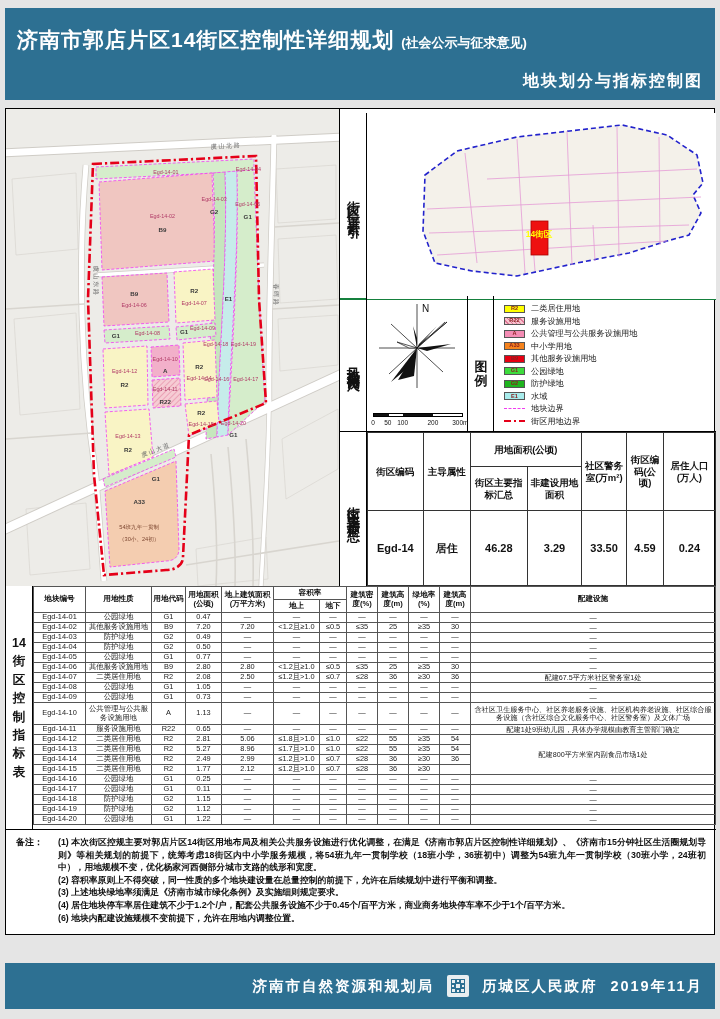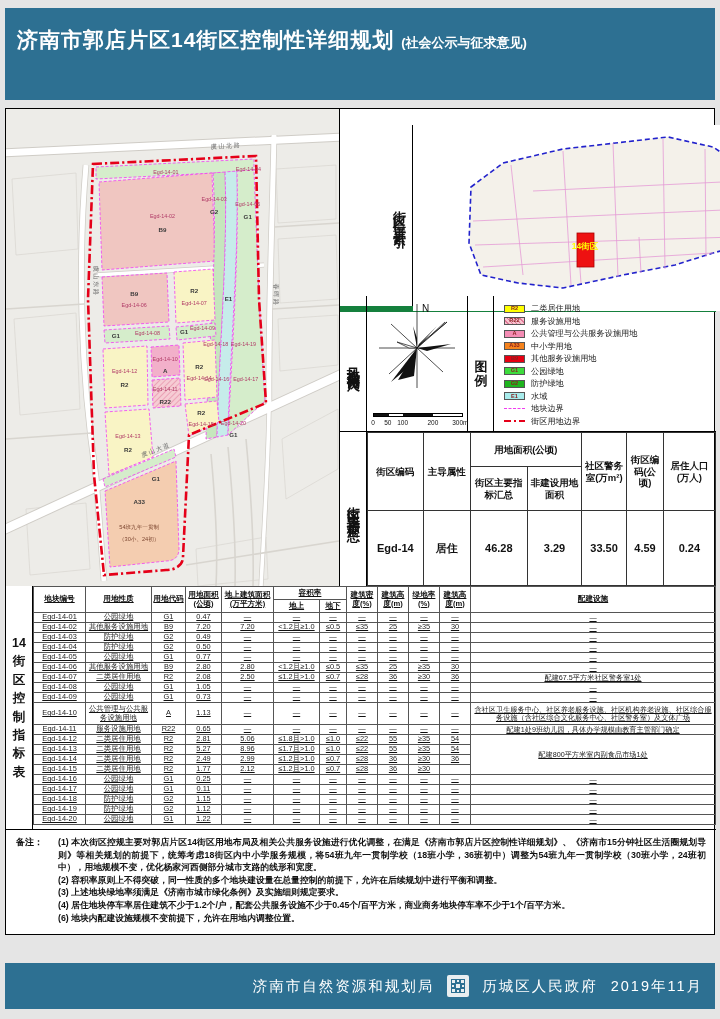--- a/index.html
+++ b/index.html
@@ -24,21 +24,21 @@
   .ml-code { font-size:5.4px; color:#b03a66; }
   .ml-use  { font-size:6.2px; font-weight:bold; color:#3a3a3a; }
   .ml-road { font-size:6.2px; color:#6a6a6a; letter-spacing:1.5px; }
   .ml-school { font-size:5.6px; color:#7c4630; }
 
   
   .right-col { position:absolute; left:334px; top:0; width:376px; height:477px; }
   .vtitle { writing-mode:vertical-rl; text-orientation:upright; font-weight:bold; font-size:13px; letter-spacing:5px; display:flex; align-items:center; justify-content:center; color:#111; }
   .panel-title-strip { width:27px; border-right:1px solid #000; display:flex; align-items:center; justify-content:center; flex:0 0 27px; }
 
-  .loc-panel { position:absolute; left:0; top:16px; width:100%; height:187px; border-bottom:6px solid #15803d; display:flex;padding-left:46px; }
+  .loc-panel { position:absolute; left:0; top:4px; width:100%; height:187px; border-bottom:2px solid #15803d; display:flex; }
   .loc-map { flex:1; position:relative; }
 
   .mid-band { position:absolute; left:0; top:187px; width:100%; height:136px; border-bottom:1px solid #000; display:flex; }
   .rose-panel { width:128px; border-right:1px solid #000; display:flex; }
   .rose-box { flex:1; position:relative; }
   .scalebar { position:absolute; left:6px; bottom:14px; width:90px; height:4px; border:1px solid #000; display:flex; }
   .scalebar .seg { height:100%; }
   .scale-ticks { position:absolute; left:6px; bottom:3px; width:90px; height:9px; font-size:6.5px; color:#111; }
   .scale-ticks span { position:absolute; transform:translateX(-50%); }
 
@@ -59,42 +59,43 @@
   .sumtab th, .sumtab td { border:0.8px solid #333; text-align:center; vertical-align:middle; }
   .sumtab th { font-size:9.5px; font-weight:bold; line-height:1.25; padding:1px; }
   .sumtab td { font-size:11px; font-weight:bold; }
   .sumtab tr.h1 { height:34px; } .sumtab tr.h2 { height:44px; }
 
   
   .table-zone { position:absolute; left:0; top:477px; width:710px; height:243px; display:flex; }
   .side-strip { width:27px; border-right:1px solid #000; display:flex; flex-direction:column; align-items:center; justify-content:center; gap:4px; }
   .side-strip span { font-size:12.5px; font-weight:bold; line-height:1.15; }
   .ctl-wrap { flex:1; }
-  .ctltab { width:100%; height:189px; border-collapse:collapse; table-layout:fixed;text-decoration:underline; }
+  .ctltab { width:100%; height:189px; border-collapse:collapse; table-layout:fixed; }
   .ctltab th, .ctltab td { border:0.6px solid #555; text-align:center; vertical-align:middle; padding:0 1px; overflow:hidden; }
   .ctltab th { font-size:7.6px; font-weight:bold; line-height:1.15; height:13px; }
   .ctltab td { font-size:7.4px; line-height:1.1; height:10px; color:#222; }
   .ctltab td.fac { font-size:7.2px; }
 
   
   .notes { position:absolute; left:0; top:720px; width:710px; height:107px; border-top:1px solid #000; padding:6px 10px 4px 52px; }
   .notes-label { position:absolute; left:10px; top:6px; font-size:9px; font-weight:bold; }
   .note-item { font-size:8.8px; font-weight:bold; line-height:12.6px; color:#111; text-align:justify; }
 
   
-  .footer { position:absolute; left:5px; top:963px; width:710px; height:46px; background:#2d7092; color:#fff; display:flex; align-items:center; justify-content:flex-end; gap:13px; padding-right:12px; font-size:14.5px; font-weight:normal; letter-spacing:2px; }
+  .footer { position:absolute; left:5px; top:963px; width:710px; height:46px; background:#2d7092; color:#fff; display:flex; align-items:center; justify-content:flex-end; gap:13px; padding-right:12px; font-size:14.5px; font-weight:bold; letter-spacing:2px; }
   .seal { width:22px; height:22px; background:#e9eef0; border-radius:2px; display:flex; align-items:center; justify-content:center; }
 </style>
 </head>
 <body>
 
 <div class="page">
 
   <div class="header">
     <div class="title"><span>济南市郭店片区14街区控制性详细规划</span> <span class="title-suffix">(社会公示与征求意见)</span></div>
+    <div class="subtitle">地块划分与指标控制图</div>
   </div>
 
   <div class="content">
 
     <div class="map-area">
       <svg viewBox="0 0 333 477" width="333" height="477">
         <defs>
           <pattern id="hatchR22" width="4" height="4" patternUnits="userSpaceOnUse" patternTransform="rotate(45)">
             <rect width="4" height="4" fill="#f6ccd4"></rect>
             <line x1="0" y1="0" x2="0" y2="4" stroke="#e07898" stroke-width="1"></line>

